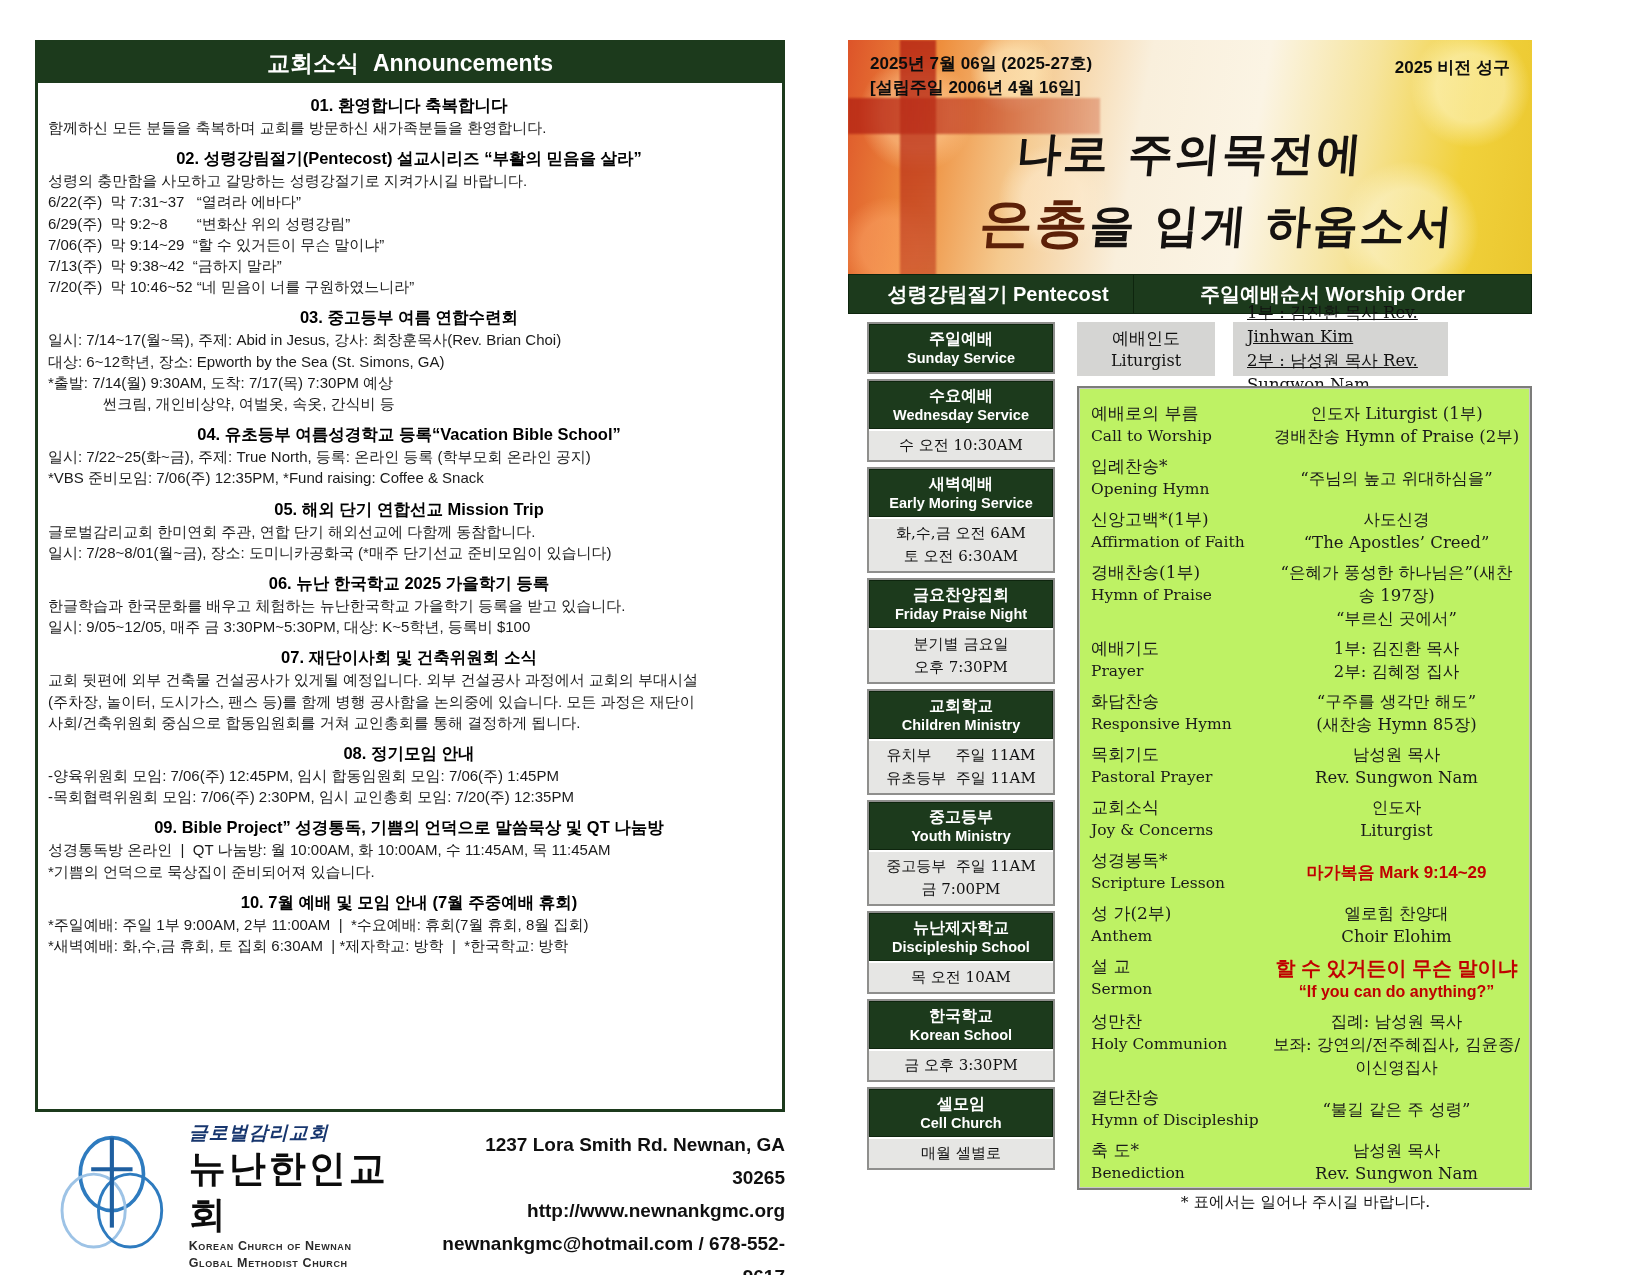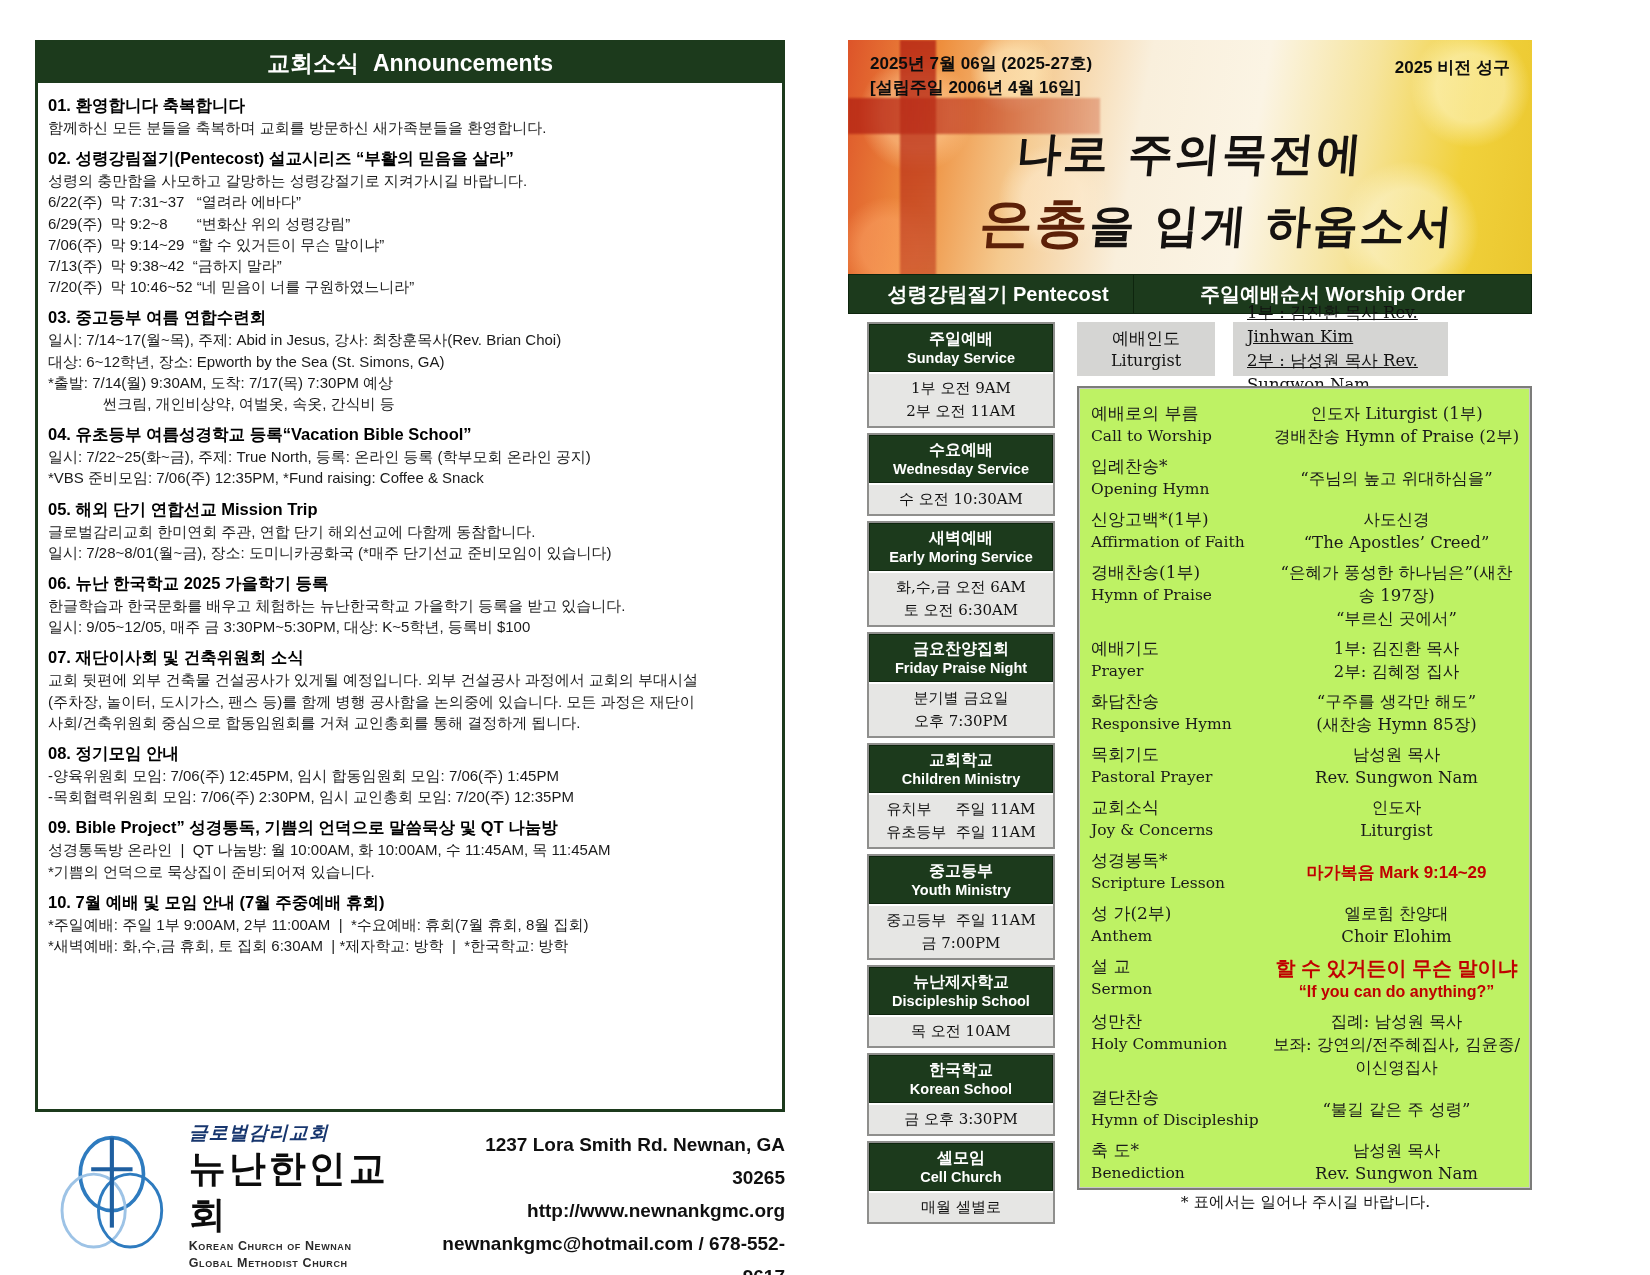--- a/index.html
+++ b/index.html
@@ -6,21 +6,21 @@
   .canvas{position:relative;width:1650px;height:1275px;background:#ffffff;overflow:hidden;
           font-family:"Liberation Sans",sans-serif;color:#111;}
 
   
   .ann-box{position:absolute;left:35px;top:40px;width:750px;height:1072px;
            border:3px solid #1c3a1c;box-sizing:border-box;background:#fff;}
   .ann-header{height:40px;background:#1c3a1c;color:#fff;display:flex;align-items:center;
               justify-content:center;gap:14px;font-weight:bold;font-size:23px;}
   .ann-body{padding:4px 12px 0 10px;}
   .ann-item{margin:7px 0 9px 0;}
-  .ann-heading{font-size:16.5px;font-weight:bold;line-height:23px;color:#000;}
+  .ann-heading{font-size:16.5px;font-weight:bold;line-height:23px;color:#000;text-align:center;}
   .ann-line{font-size:15px;line-height:21.2px;color:#1a1a1a;white-space:pre-wrap;}
 
   .church-footer{position:absolute;left:45px;top:1122px;width:740px;height:148px;display:flex;}
   .logo-wrap{display:flex;align-items:center;}
   .logo-text{margin-left:10px;}
   .logo-callig{font-family:"DejaVu Serif",serif;font-style:italic;font-weight:bold;
                font-size:19px;color:#17366e;letter-spacing:1px;}
   .logo-name{font-size:37px;font-weight:bold;color:#0c0c0c;letter-spacing:3px;line-height:46px;}
   .logo-sub{font-size:12.5px;font-weight:bold;color:#2b2b2b;letter-spacing:.6px;line-height:17px;
             font-variant:small-caps;}
@@ -210,24 +210,20 @@
 
   <div class="season season-left">성령강림절기 Pentecost</div>
   <div class="season season-right">주일예배순서 Worship Order</div>
 
   <div class="services">
   <div class="svc">
     <div class="svc-head">
       <div class="svc-ko">주일예배</div>
       <div class="svc-en">Sunday Service</div>
     </div>
-    <div class="svc-body">
-          <div class="svc-time">1부 오전 9AM</div>
-          <div class="svc-time">2부 오전 11AM</div>
-        </div>
   </div>
 
   <div class="svc">
     <div class="svc-head">
       <div class="svc-ko">수요예배</div>
       <div class="svc-en">Wednesday Service</div>
     </div>
     <div class="svc-body">
           <div class="svc-time">수 오전 10:30AM</div>
         </div>

